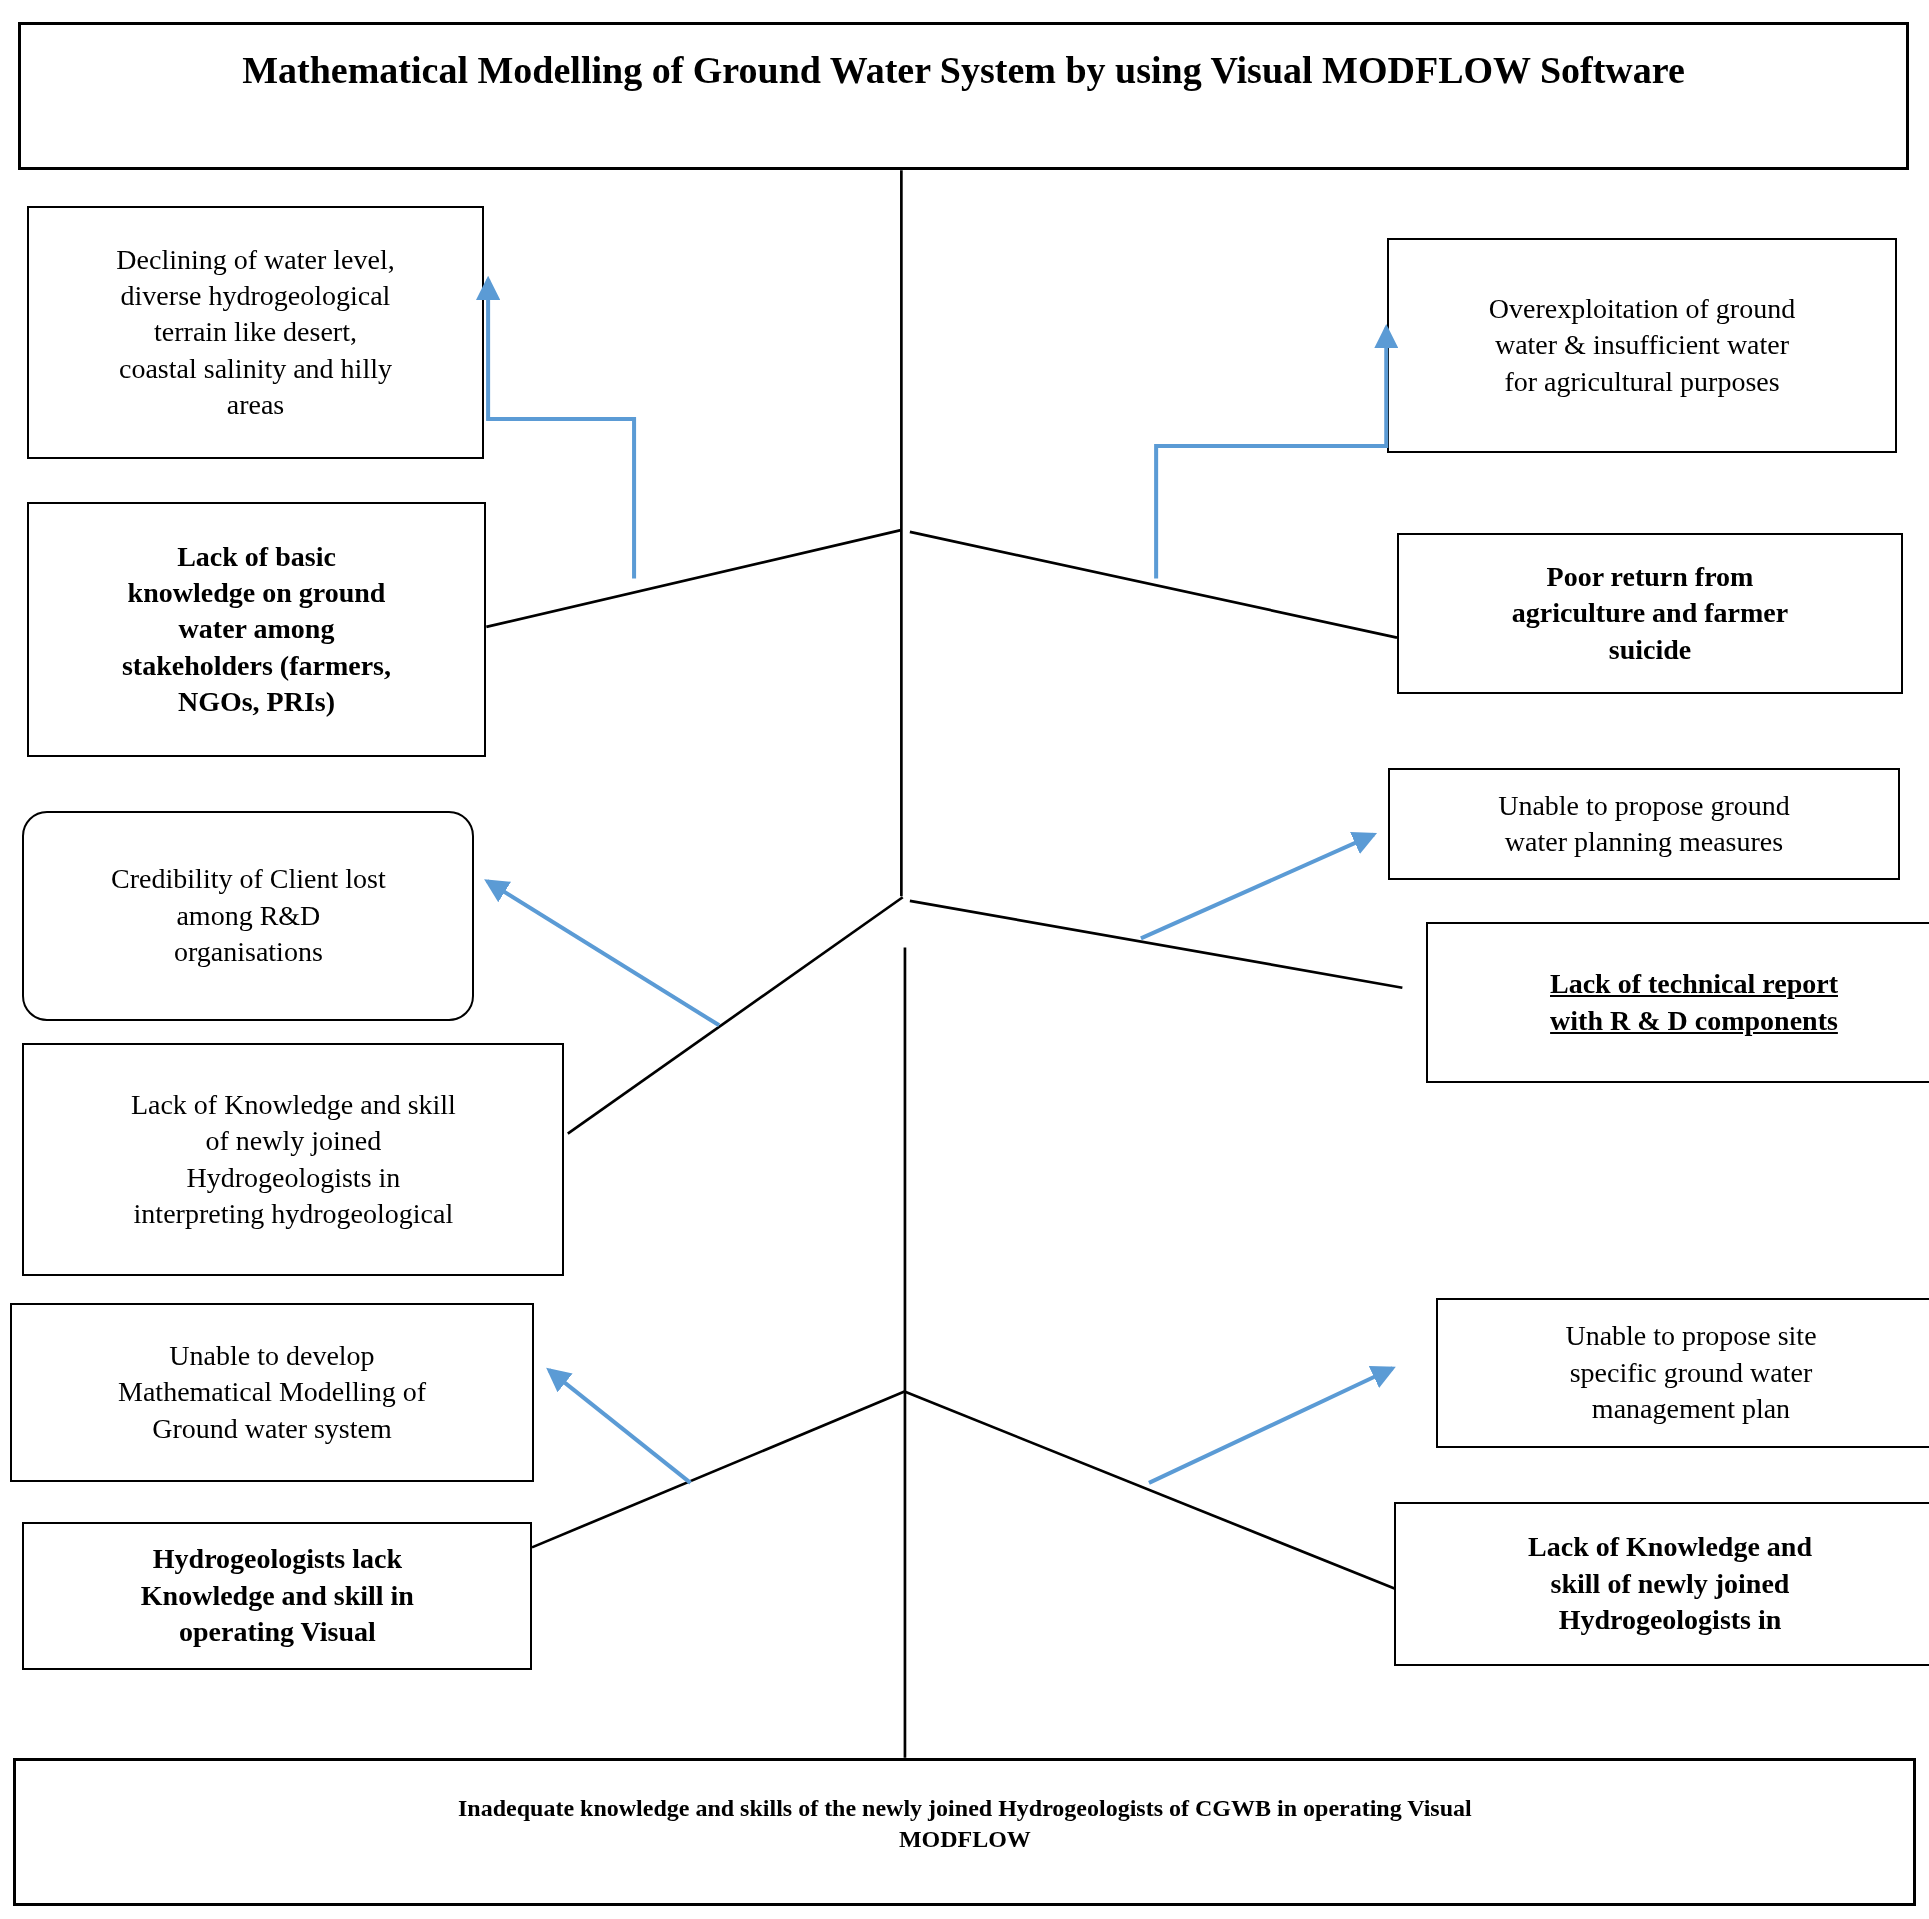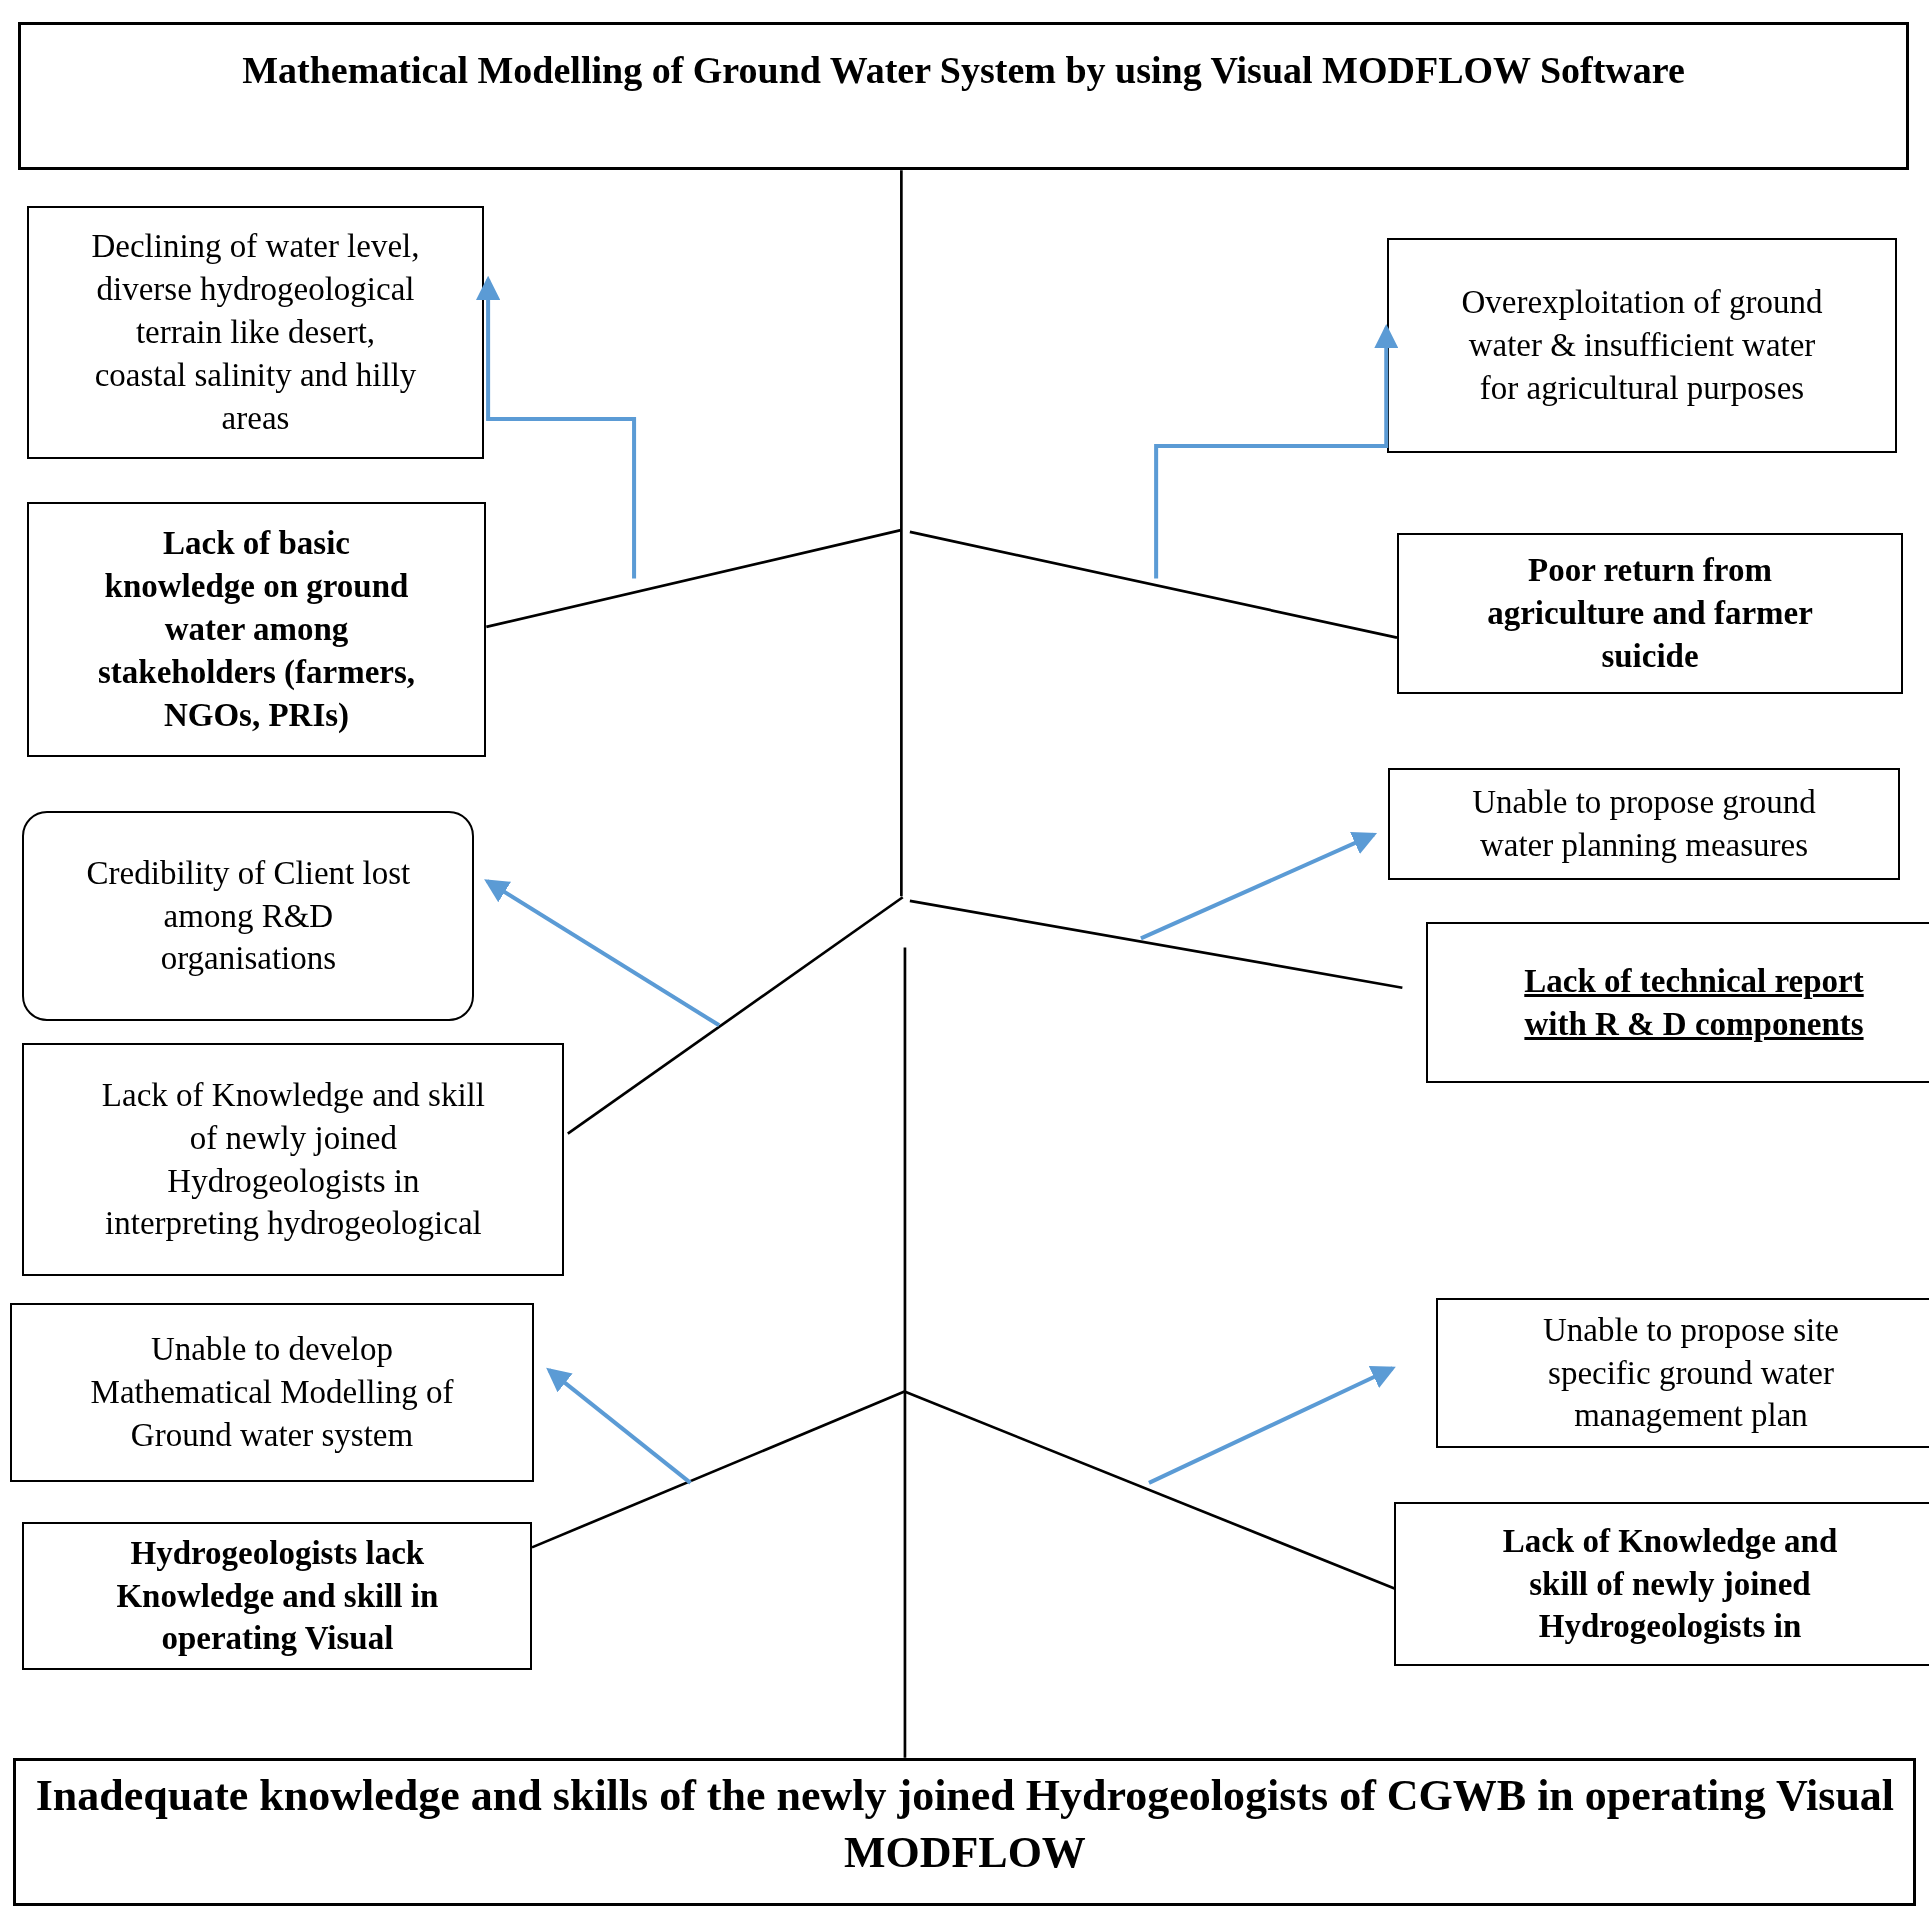--- a/index.html
+++ b/index.html
@@ -14,29 +14,29 @@
   .lines-under{position:absolute;left:0;top:0;z-index:1;}
   .lines-over{position:absolute;left:0;top:0;z-index:3;pointer-events:none;}
   .box{
     position:absolute;
     box-sizing:border-box;
     border:2.7px solid #000;
     background:#fff;
     display:flex;align-items:center;justify-content:center;
     text-align:center;
     white-space:pre-line;
-    font-size:33px;line-height:1.3;
+    font-size:28px;line-height:1.3;
     z-index:2;
     overflow:hidden;
     padding:3.6px 9px;
   }
   .bold{font-weight:bold;}
   .wide{border-width:3.6px;font-weight:bold;}
   .title-box{font-size:38px;padding-bottom:54px;}
-  .bottom-box{font-size:44px;padding-bottom:20px;}
+  .bottom-box{font-size:24px;padding-bottom:20px;}
 </style>
 </head>
 <body>
 
 <div class="canvas">
 
   <svg class="lines-under" width="1929" height="1919" viewBox="0 0 2154 2143">
     <line x1="1006.5" y1="190" x2="1006.5" y2="1001" stroke="#000" stroke-width="3"></line>
     <line x1="1010.5" y1="1058" x2="1010.5" y2="1963" stroke="#000" stroke-width="3"></line>
 

